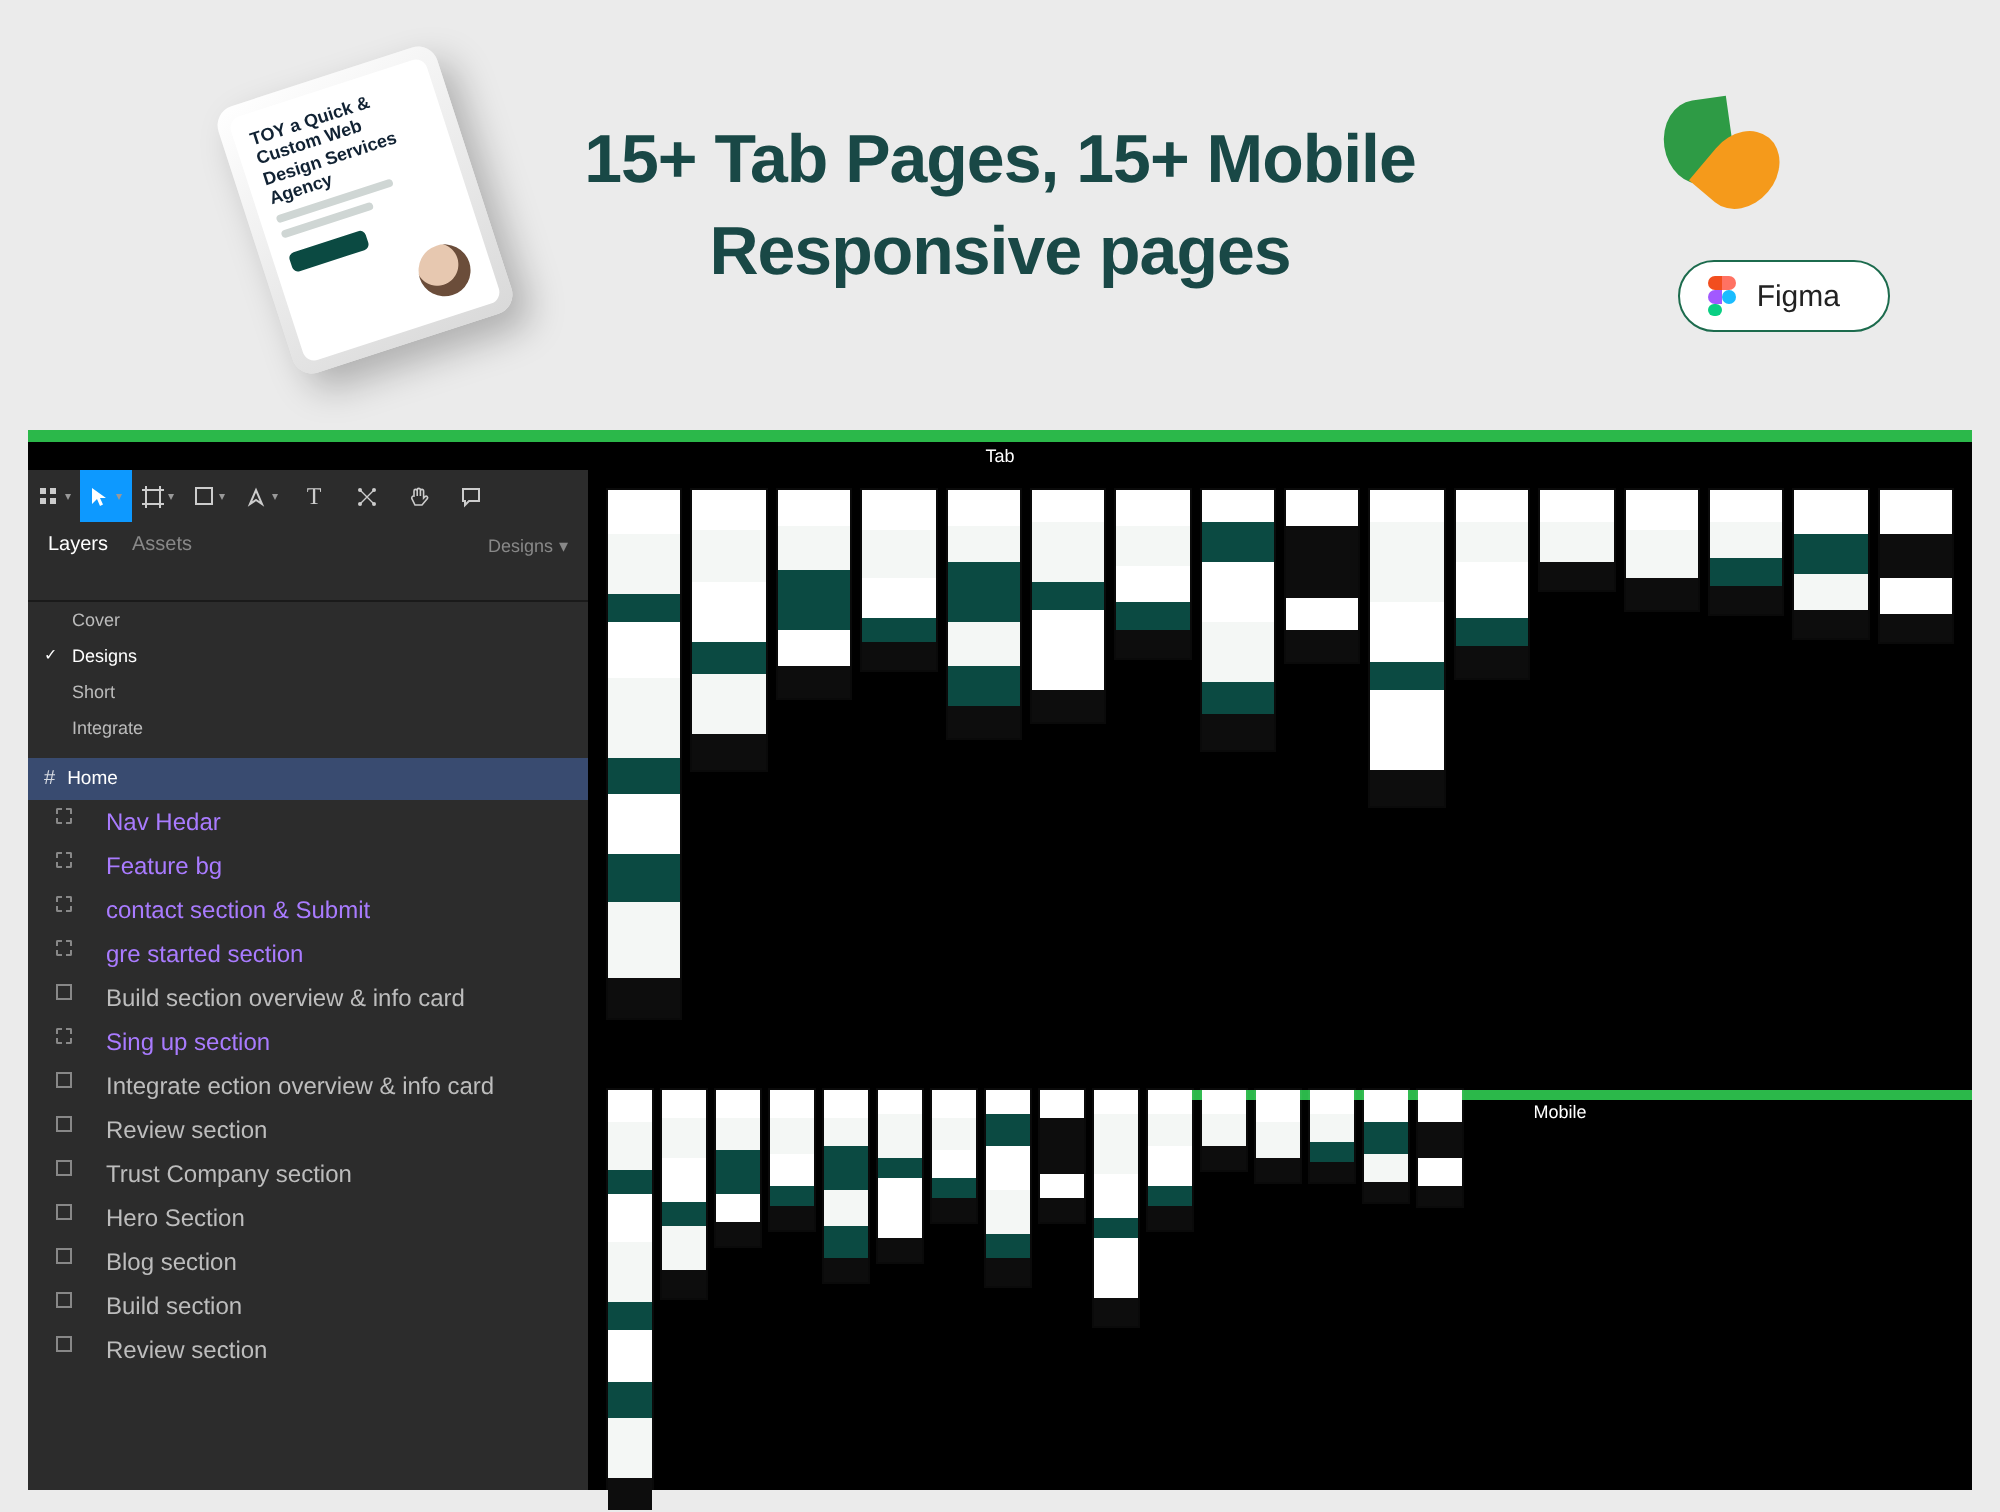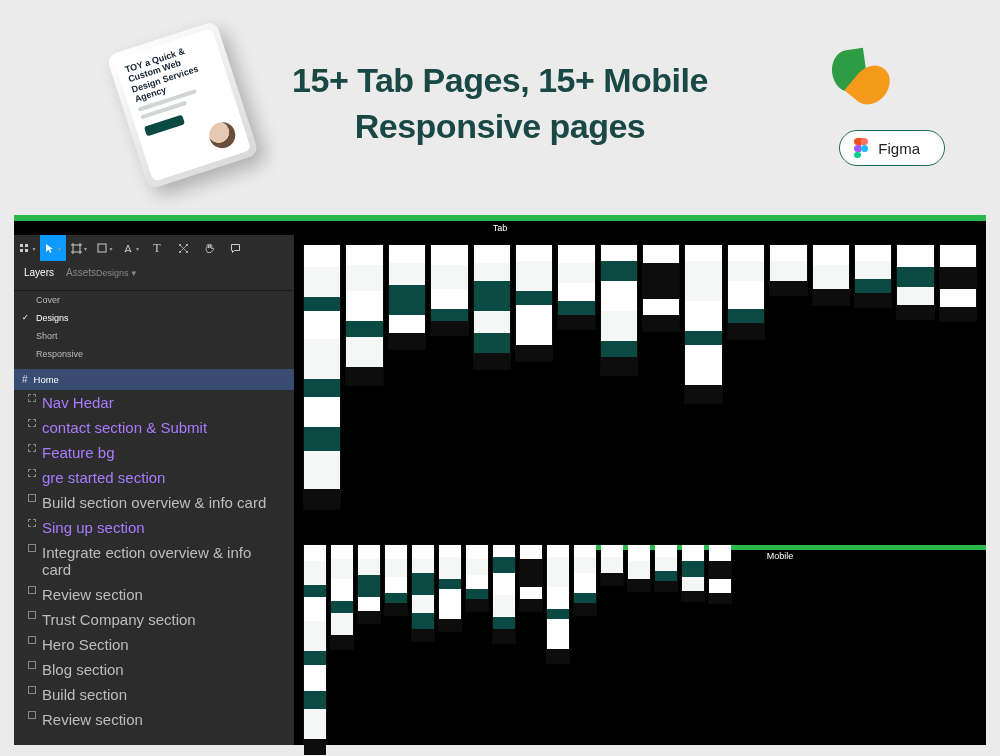--- a/index.html
+++ b/index.html
@@ -85,40 +85,40 @@
   .toolbar {
     position:absolute; left:0; top:20px; width:280px; height:26px;
     background:#2C2C2C; display:flex; align-items:center;
   }
   .tool { width:26px; height:26px; display:flex; align-items:center; justify-content:center; color:#ccc; font-size:12px; }
   .tool.chev::after{ content:"▾"; font-size:6px; margin-left:2px; color:#999;}
   .tool.active { background:#0D99FF; color:#fff; }
 
   
   .panel { position:absolute; left:0; top:46px; width:280px; bottom:0; background:#2C2C2C; color:#ccc; font-size:10px; }
-  .panel-tabs { display:flex; align-items:center; padding:6px 10px 12px 10px; border-bottom:1px solid #1a1a1a;}
+  .panel-tabs { display:flex; justify-content:space-between; align-items:center; padding:6px 10px 22px 10px; border-bottom:1px solid #1a1a1a;}
   .panel-tabs .lt { display:flex; gap:12px; }
   .panel-tabs .tab { color:#888; cursor:pointer;}
   .panel-tabs .tab.on{ color:#fff; }
   .panel-tabs .rt { color:#888; font-size:9px; display:flex; align-items:center; gap:3px;}
   .pages-head{ display:flex; justify-content:space-between; padding:8px 10px 4px; font-size:9px; font-weight:600;}
   .plus{color:#aaa; font-size:12px; line-height:10px;}
   .page-list{ padding-bottom:6px;}
   .page-item{ padding:4px 10px 4px 22px; font-size:9px; color:#bbb; cursor:pointer; position:relative;}
   .page-item.sel::before{ content:"✓"; position:absolute; left:8px; color:#fff; font-size:8px;}
   .page-item.sel{ color:#fff;}
 
   .frame-sel{
     background:#394B70; color:#fff; padding:5px 10px 5px 8px;
     display:flex; align-items:center; gap:6px; font-size:9.5px;
   }
   .hash{opacity:.8; font-size:10px;}
 
   .layer-list{ }
-  .layer{ padding:4px 10px 4px 28px; font-size:15px; color:#bdbdbd; position:relative; cursor:pointer;}
+  .layer{ padding:4px 10px 4px 39px; font-size:12px; color:#bdbdbd; position:relative; cursor:pointer;}
   .layer.hl{ color:#A97BFF; }
   .layer .ic{ position:absolute; left:14px; top:4px; width:8px; height:8px; }
   .ic.group::before{content:""; position:absolute; inset:0; border:1px dashed #888; border-radius:1px;}
   .ic.rect ::before{} 
   .ic.rect{ border:1px solid #888;}
   .ic.text::before{content:"T"; color:#888; font-size:8px; position:absolute; left:0; top:-2px;}
   .ic.comp{ transform:rotate(45deg); border:1px solid #888;}
 
   
   .canvas { position:absolute; left:280px; top:20px; right:0; bottom:0; background:#000; }
@@ -242,32 +242,32 @@
       <span class="rt">
         <span>Designs</span>
         <span>▾</span>
       </span>
     </div>
 
     <div class="page-list" id="page-list">
         <div class="page-item">Cover</div>
         <div class="page-item sel">Designs</div>
         <div class="page-item">Short</div>
-        <div class="page-item">Responsive</div>
+        <div class="page-item">Integrate</div>
       </div>
 
     <div class="frame-sel">
       <span class="hash">#</span>
       <span>Home</span>
     </div>
 
     <div class="layer-list" id="layer-list">
         <div class="layer hl"><span class="ic group"></span><span>Nav Hedar</span></div>
+        <div class="layer hl"><span class="ic group"></span><span>Feature bg</span></div>
         <div class="layer hl"><span class="ic group"></span><span>contact section &amp; Submit</span></div>
-        <div class="layer hl"><span class="ic group"></span><span>Feature bg</span></div>
         <div class="layer hl"><span class="ic group"></span><span>gre started section</span></div>
         <div class="layer"><span class="ic rect"></span><span>Build section overview &amp; info card</span></div>
         <div class="layer hl"><span class="ic group"></span><span>Sing up section</span></div>
         <div class="layer"><span class="ic rect"></span><span>Integrate ection overview &amp; info card</span></div>
         <div class="layer"><span class="ic rect"></span><span>Review section</span></div>
         <div class="layer"><span class="ic rect"></span><span>Trust Company section</span></div>
         <div class="layer"><span class="ic rect"></span><span>Hero Section</span></div>
         <div class="layer"><span class="ic rect"></span><span>Blog section</span></div>
         <div class="layer"><span class="ic rect"></span><span>Build section</span></div>
         <div class="layer"><span class="ic rect"></span><span>Review section</span></div>

